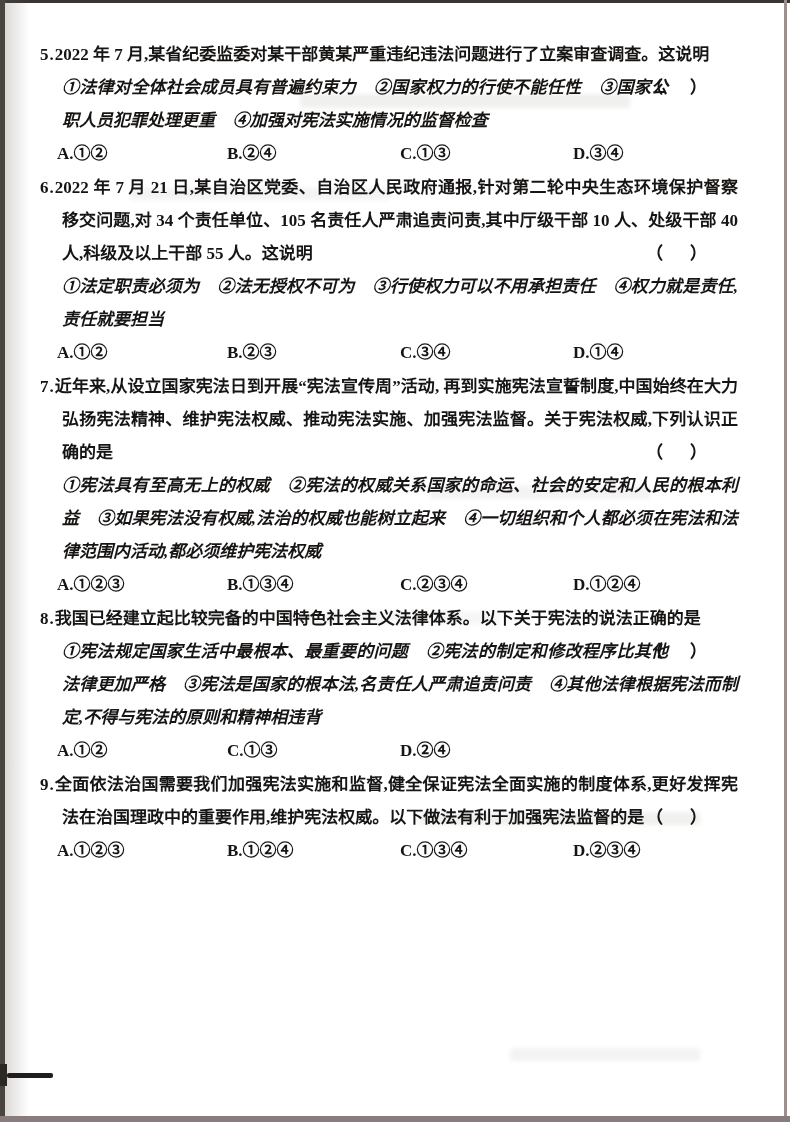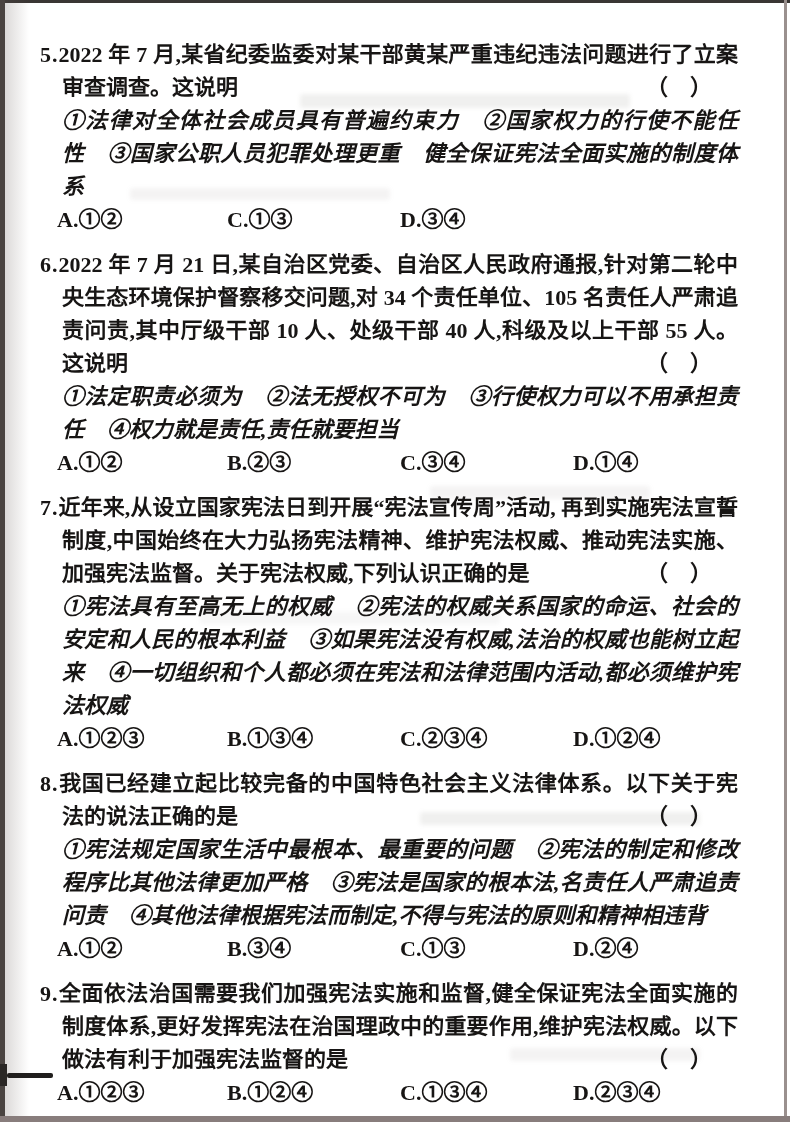--- a/index.html
+++ b/index.html
@@ -24,24 +24,24 @@
   .smudge{position:absolute;background:rgba(110,105,100,0.10);filter:blur(2px);border-radius:3px;pointer-events:none;}
   .s1{left:300px;top:94px;width:330px;height:14px;}
   .s2{left:130px;top:188px;width:260px;height:12px;background:rgba(110,105,100,0.08);}
   .s3{left:430px;top:486px;width:220px;height:13px;background:rgba(110,105,100,0.08);}
   .s4{left:420px;top:812px;width:280px;height:13px;}
   .s5{left:510px;top:1048px;width:190px;height:13px;background:rgba(110,105,100,0.08);}
   .s6{left:200px;top:612px;width:300px;height:12px;background:rgba(110,105,100,0.06);}
   
   .content{
     position:absolute;left:40px;top:38px;width:698px;
-    color:#171514;font-size:22px;line-height:33px;font-weight:700;
+    color:#171514;font-size:17px;line-height:33px;font-weight:700;
     text-align:justify;
   }
-  .question + .question{margin-top:12px;}
+  .question + .question{margin-top:1px;}
   .content p{margin:0;}
   .stem{padding-left:22px;text-indent:-22px;}
   .qnum{letter-spacing:1px;}
   .bracket{float:right;margin-right:26px;display:inline-flex;gap:44px;font-weight:700;}
   .items{padding-left:22px;}
   .item{margin-right:1.05em;font-style:italic;}
   .item:last-child{margin-right:0;}
   .choices{padding-left:17px;display:grid;grid-template-columns:170px 173px 173px 1fr;text-align:left;}
   .choice{white-space:nowrap;font-family:Liberation Serif, serif;}
 </style>
@@ -65,23 +65,24 @@
   <div class="dash-tick"></div>
   <div class="dash-mark"></div>
 
   <main class="content">
 
     <section class="question">
       <p class="stem"><span class="qnum">5.</span><span>2022 年 7 月,某省纪委监委对某干部黄某严重违纪违法问题进行了立案审查调查。这说明</span><span class="bracket">
             <span>（</span>
             <span>）</span>
           </span></p>
-      <p class="items"><span class="item">①法律对全体社会成员具有普遍约束力</span><span class="item">②国家权力的行使不能任性</span><span class="item">③国家公职人员犯罪处理更重</span><span class="item">健全保证宪法全面实施的制度体系</span></p>
+      <p class="items"><span class="item">①法律对全体社会成员具有普遍约束力</span><span class="item">②国家权力的行使不能任性</span><span class="item">③国家公职人员犯罪处理更重</span><span class="item">④加强对宪法实施情况的监督检查</span></p>
       <p class="choices">
           <span class="choice">A.①②</span>
+          <span class="choice">B.②④</span>
           <span class="choice">C.①③</span>
           <span class="choice">D.③④</span>
         </p>
     </section>
 
     <section class="question">
       <p class="stem"><span class="qnum">6.</span><span>2022 年 7 月 21 日,某自治区党委、自治区人民政府通报,针对第二轮中央生态环境保护督察移交问题,对 34 个责任单位、105 名责任人严肃追责问责,其中厅级干部 10 人、处级干部 40 人,科级及以上干部 55 人。这说明</span><span class="bracket">
             <span>（</span>
             <span>）</span>
           </span></p>
@@ -109,21 +110,20 @@
     </section>
 
     <section class="question">
       <p class="stem"><span class="qnum">8.</span><span>我国已经建立起比较完备的中国特色社会主义法律体系。以下关于宪法的说法正确的是</span><span class="bracket">
             <span>（</span>
             <span>）</span>
           </span></p>
       <p class="items"><span class="item">①宪法规定国家生活中最根本、最重要的问题</span><span class="item">②宪法的制定和修改程序比其他法律更加严格</span><span class="item">③宪法是国家的根本法,名责任人严肃追责问责</span><span class="item">④其他法律根据宪法而制定,不得与宪法的原则和精神相违背</span></p>
       <p class="choices">
           <span class="choice">A.①②</span>
-          <span class="choice">B.③④</span>
           <span class="choice">C.①③</span>
           <span class="choice">D.②④</span>
         </p>
     </section>
 
     <section class="question">
       <p class="stem"><span class="qnum">9.</span><span>全面依法治国需要我们加强宪法实施和监督,健全保证宪法全面实施的制度体系,更好发挥宪法在治国理政中的重要作用,维护宪法权威。以下做法有利于加强宪法监督的是</span><span class="bracket">
             <span>（</span>
             <span>）</span>
           </span></p>

